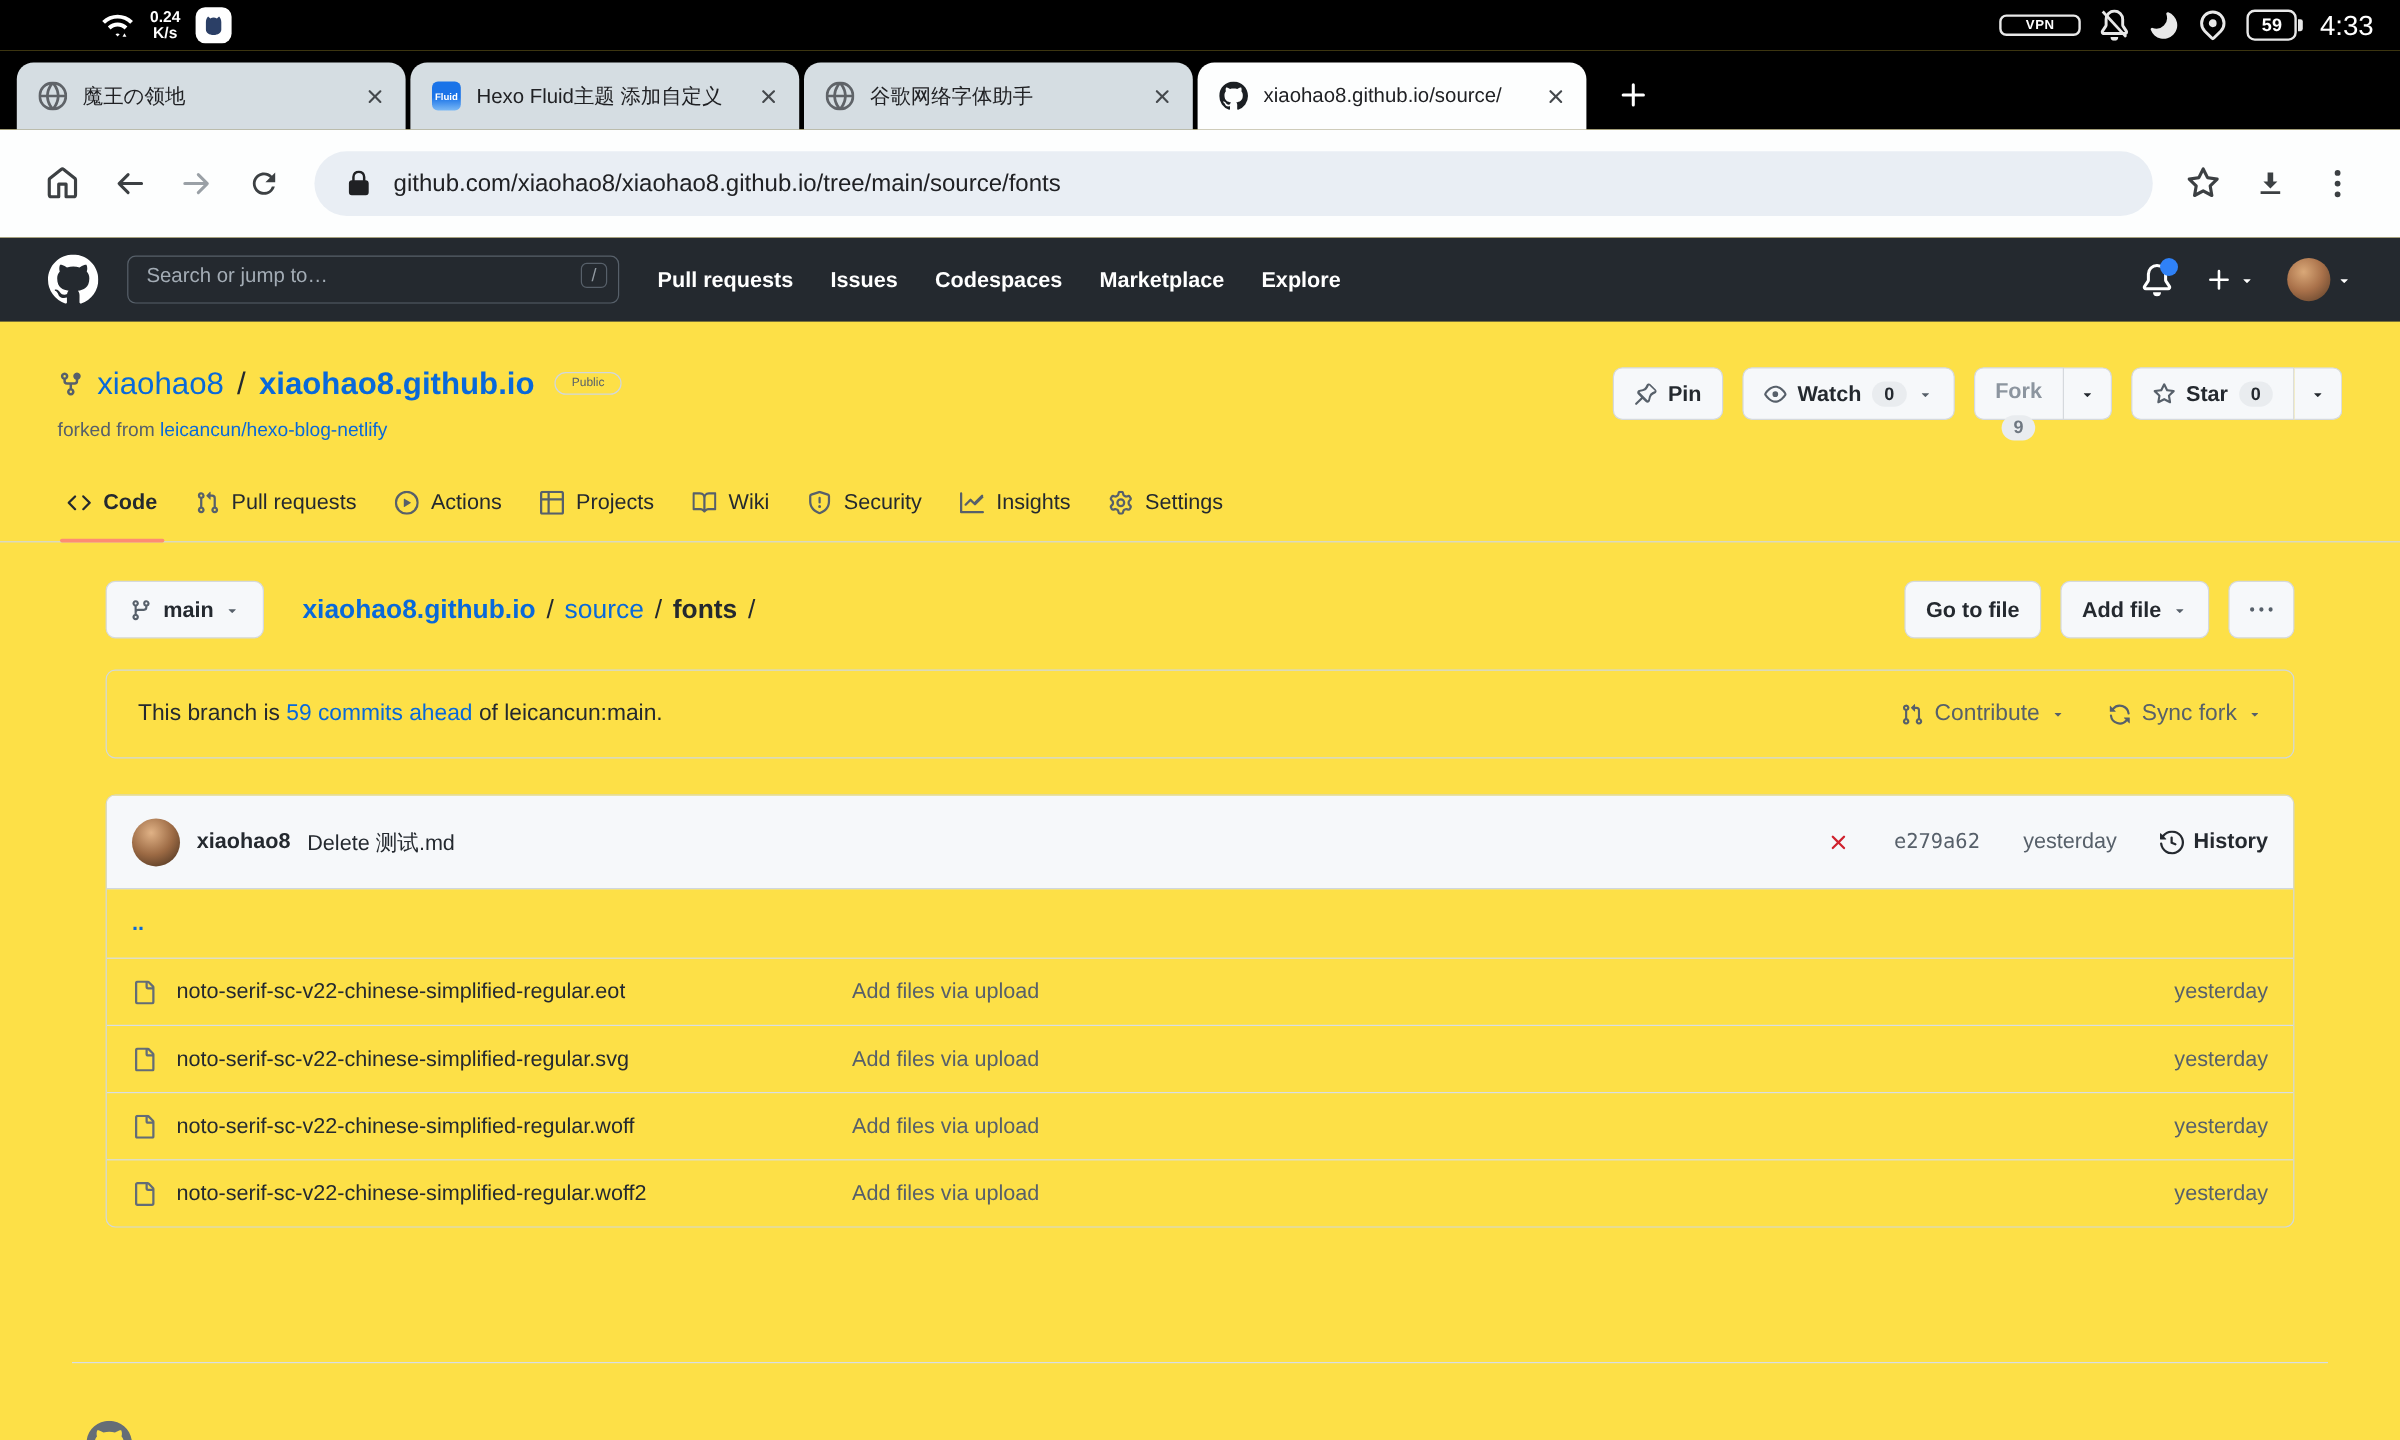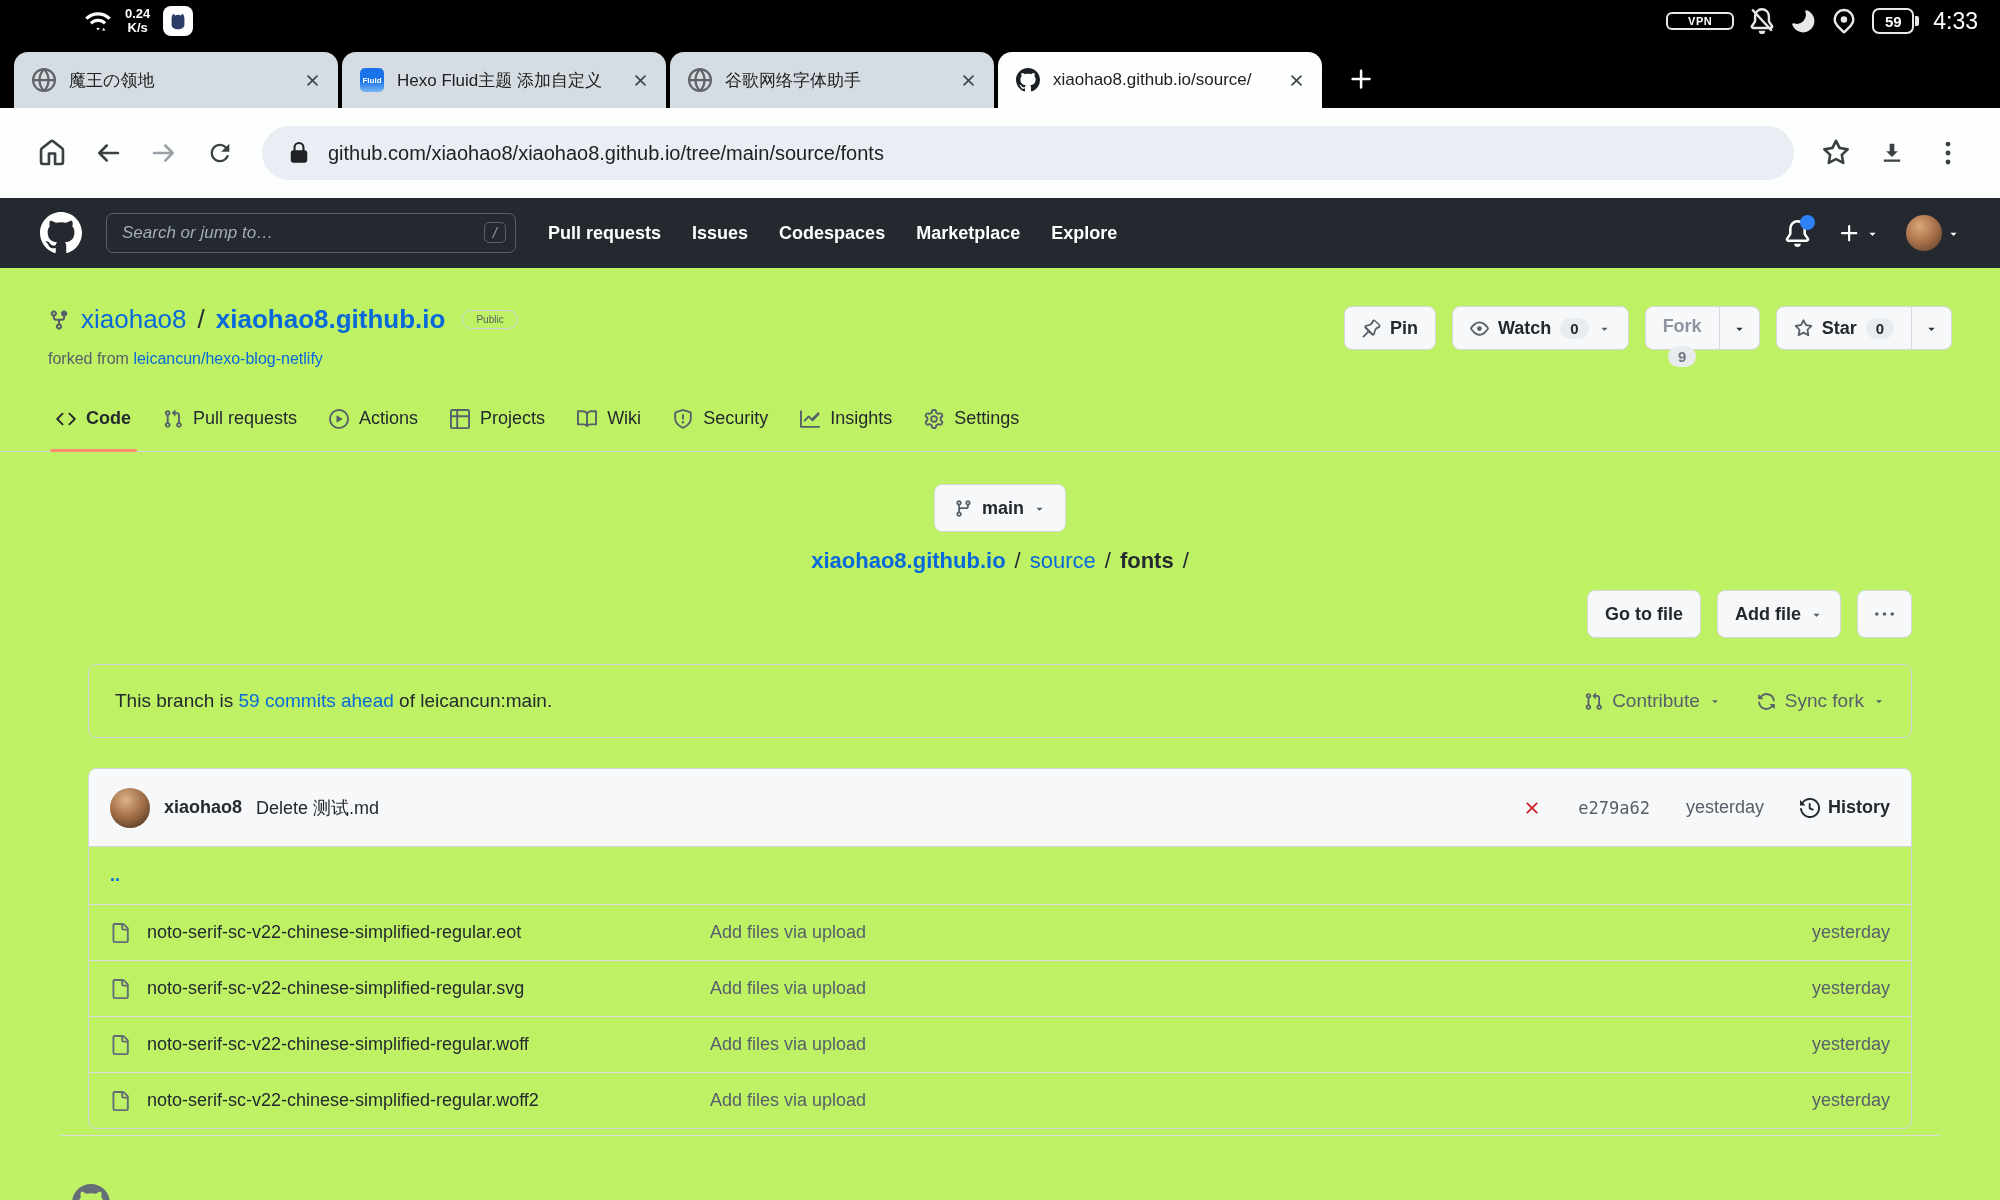--- a/index.html
+++ b/index.html
@@ -1,19 +1,19 @@
 <!DOCTYPE html>
 <html><head>
 <meta charset="utf-8">
 <style>
   * { box-sizing: border-box; margin: 0; padding: 0; }
   html,body { width:2000px; height:1200px; }
   body { font-family:"Liberation Sans","DejaVu Sans",sans-serif; background:#fff; overflow:hidden; }
   svg { display:block; }
-  .screen { position:relative; width:2000px; height:1200px; background:#bef264; }
+  .screen { position:relative; width:2000px; height:1200px; background:#fde047; }
 
   
   .statusbar { height:42px; background:#000; color:#fff; display:flex; align-items:center; justify-content:space-between; padding:0 16px 0 84px; }
   .sb-left { display:flex; align-items:center; gap:13px; }
   .speed { font-size:13px; line-height:1.1; font-weight:700; text-align:center; }
   .app-badge { width:30px; height:30px; border-radius:8px; background:#fff; display:flex; align-items:center; justify-content:center; }
   .sb-right { display:flex; align-items:center; gap:15px; padding-right:6px; }
   .vpn-badge { border:2px solid #e8e8e8; border-radius:6px; font-size:11px; font-weight:700; padding:1px 20px; letter-spacing:.5px; }
   .bell-muted { position:relative; }
   .battery { border:2px solid #e8e8e8; border-radius:7px; width:42px; height:26px; display:flex; align-items:center; justify-content:center; font-size:15px; font-weight:700; position:relative; margin-right:4px; }
@@ -29,21 +29,21 @@
   .newtab { margin:0 0 15px 22px; }
 
   
   .toolbar { height:90px; background:#fdfefe; display:flex; align-items:center; padding:0 24px; }
   .tb-btn { width:56px; height:56px; border-radius:50%; display:flex; align-items:center; justify-content:center; flex:0 0 auto; }
   .urlbar { flex:1; height:54px; background:#e9eef4; border-radius:27px; display:flex; align-items:center; gap:18px; padding:0 26px; margin:0 14px; min-width:0; }
   .url-text { font-size:20px; color:#202124; white-space:nowrap; overflow:hidden; }
 
   
   .gh-header { height:70px; background:#24292f; display:flex; align-items:center; padding:0 40px; gap:24px; }
-  .gh-search { width:410px; height:40px; border:1px solid #57606a; border-radius:7px; display:flex; align-items:center; padding:0 9px 1px 15px; flex:0 0 auto;font-style:italic; }
+  .gh-search { width:410px; height:40px; border:1px solid #57606a; border-radius:7px; display:flex; align-items:flex-end; padding:0 9px 12px 15px; flex:0 0 auto; }
   .gh-search-ph { flex:1; color:#a3acb5; font-size:17px; }
   .slash-key { border:1px solid #57606a; border-radius:5px; color:#9199a1; font-size:15px; padding:1px 8px; }
   .gh-nav { display:flex; gap:31px; margin-left:8px; }
   .gh-nav-item { color:#fff; font-weight:700; font-size:18px; cursor:pointer; white-space:nowrap; }
   .gh-right { margin-left:auto; display:flex; align-items:center; gap:27px; }
   .bell-wrap { position:relative; }
   .notif-dot { position:absolute; top:-5px; right:-4px; width:15px; height:15px; border-radius:50%; background:#2f81f7; }
   .plus-menu, .avatar-menu { display:flex; align-items:center; gap:5px; }
   .avatar { width:36px; height:36px; border-radius:50%; background:radial-gradient(circle at 38% 32%, #d9a878 0%, #a9714a 48%, #553privat8 100%); background:radial-gradient(circle at 38% 32%, #d9a878 0%, #a9714a 48%, #543a26 100%); }
 
@@ -64,21 +64,21 @@
   .muted-btn-text .counter { color:#6e7781; }
 
   
   .repo-nav { padding:0 40px; border-bottom:1px solid #d0d7de; display:flex; }
   .repo-nav-item { display:flex; align-items:center; gap:10px; padding:20px 16px 22px; font-size:18px; color:#24292f; position:relative; cursor:pointer; }
   .repo-nav-item.active { font-weight:700; }
   .repo-nav-item.active:after { content:""; position:absolute; left:10px; right:10px; bottom:-1px; height:3px; border-radius:3px; background:#fd8c73; }
 
   
   .container { margin:32px 88px 0; }
-  .branch-row { display:flex; align-items:center; gap:16px;flex-direction:column; }
+  .branch-row { display:flex; align-items:center; gap:32px; }
   .branch-btn { height:48px; padding:0 19px; }
   .breadcrumb { font-size:22px; color:#24292f; display:flex; gap:9px; align-items:center; }
   .breadcrumb .bold { font-weight:700; }
   .branch-right { margin-left:auto; display:flex; gap:16px; }
   .btn-h48 { height:48px; }
 
   .ahead-box { margin-top:26px; border:1px solid #d0d7de; border-radius:8px; height:74px; display:flex; align-items:center; padding:0 26px; font-size:19px; color:#24292f; }
   .ahead-actions { margin-left:auto; display:flex; gap:36px; }
   .text-btn { display:flex; align-items:center; gap:9px; font-size:19px; color:#57606a; cursor:pointer; }
 

